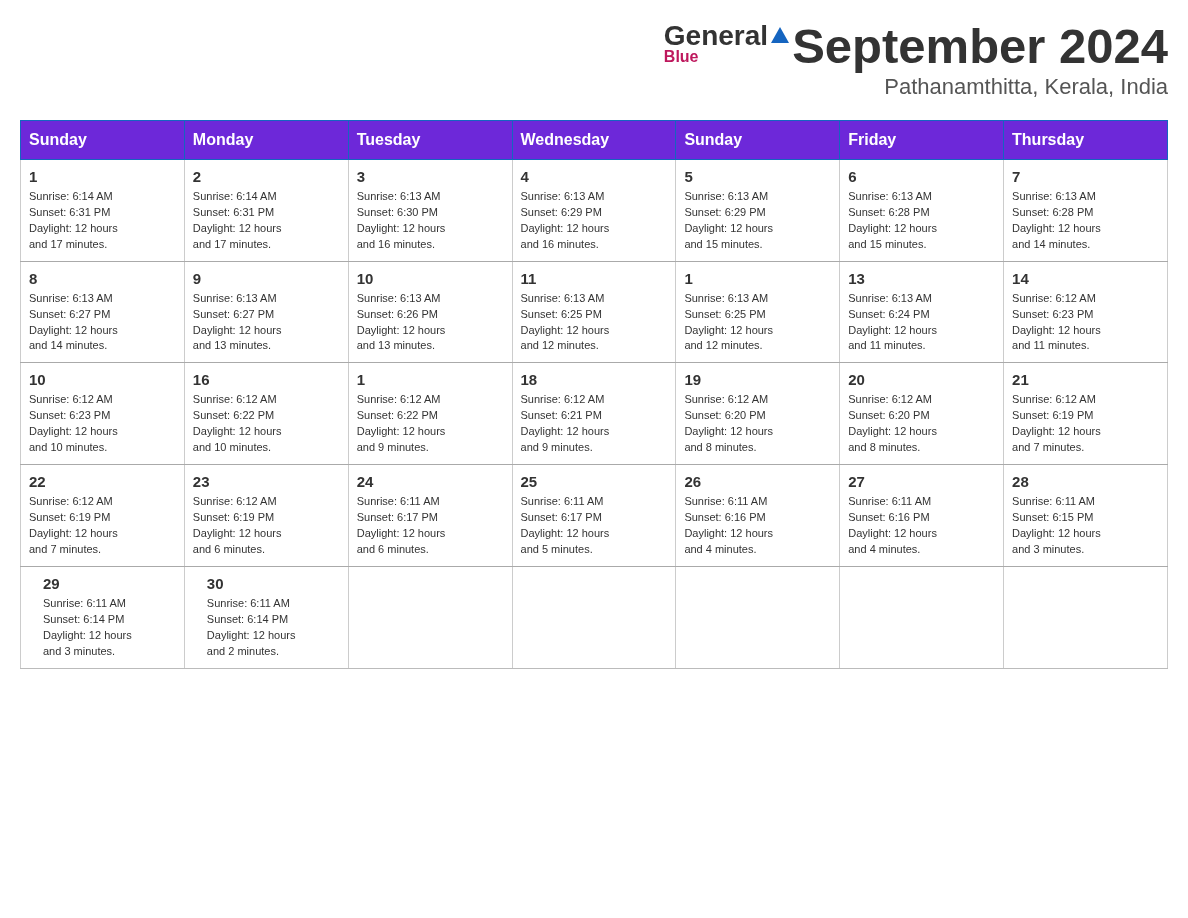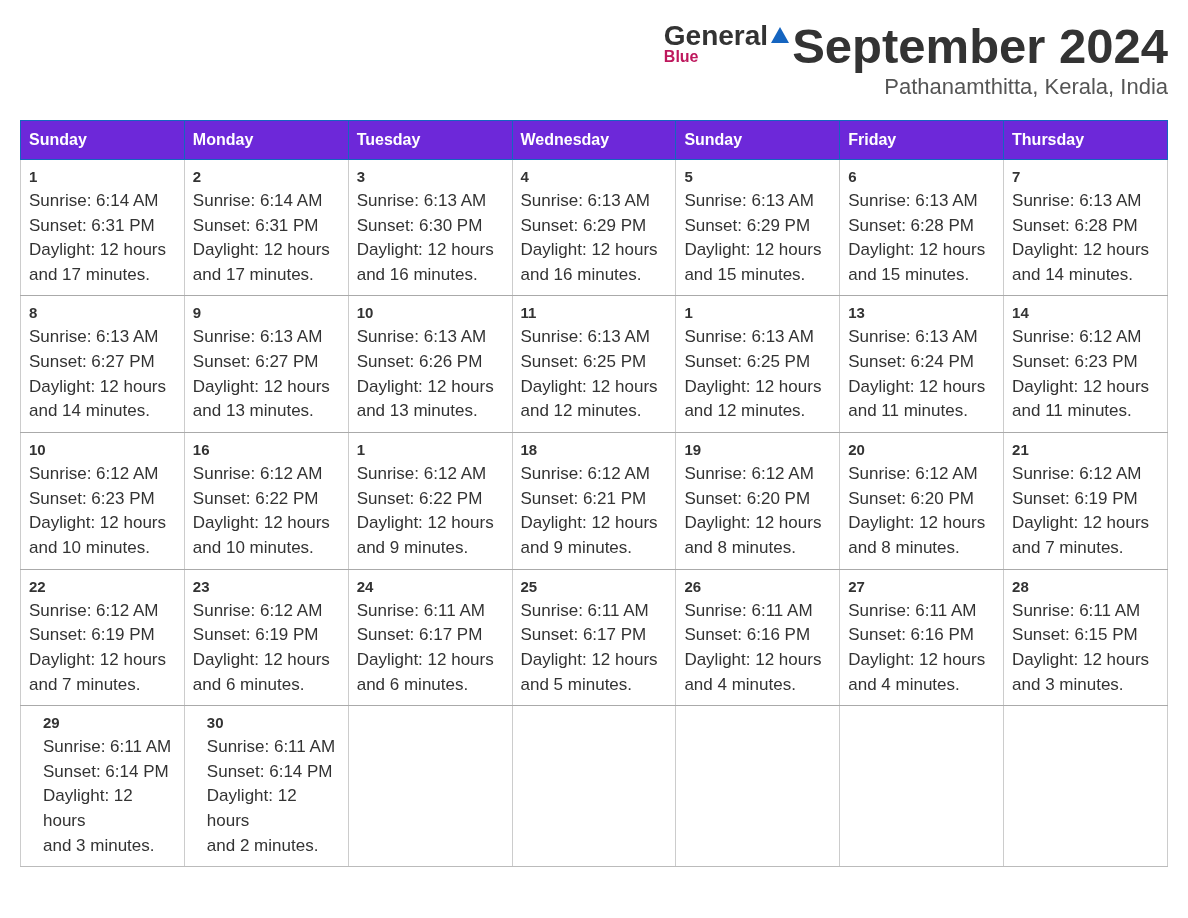--- a/index.html
+++ b/index.html
@@ -79,21 +79,21 @@
       border-bottom: 1px solid #bbb;
       padding-left: 22px;
     }
     .day-num {
       font-size: 15px;
       font-weight: bold;
       display: block;
       margin-bottom: 4px;
     }
     .day-info {
-      font-size: 17px;
+      font-size: 11px;
       line-height: 1.45;
       color: #333;
     }
     .empty-cell {
       background: #fff;
     }
   </style>
 </head>
 <body>
 

